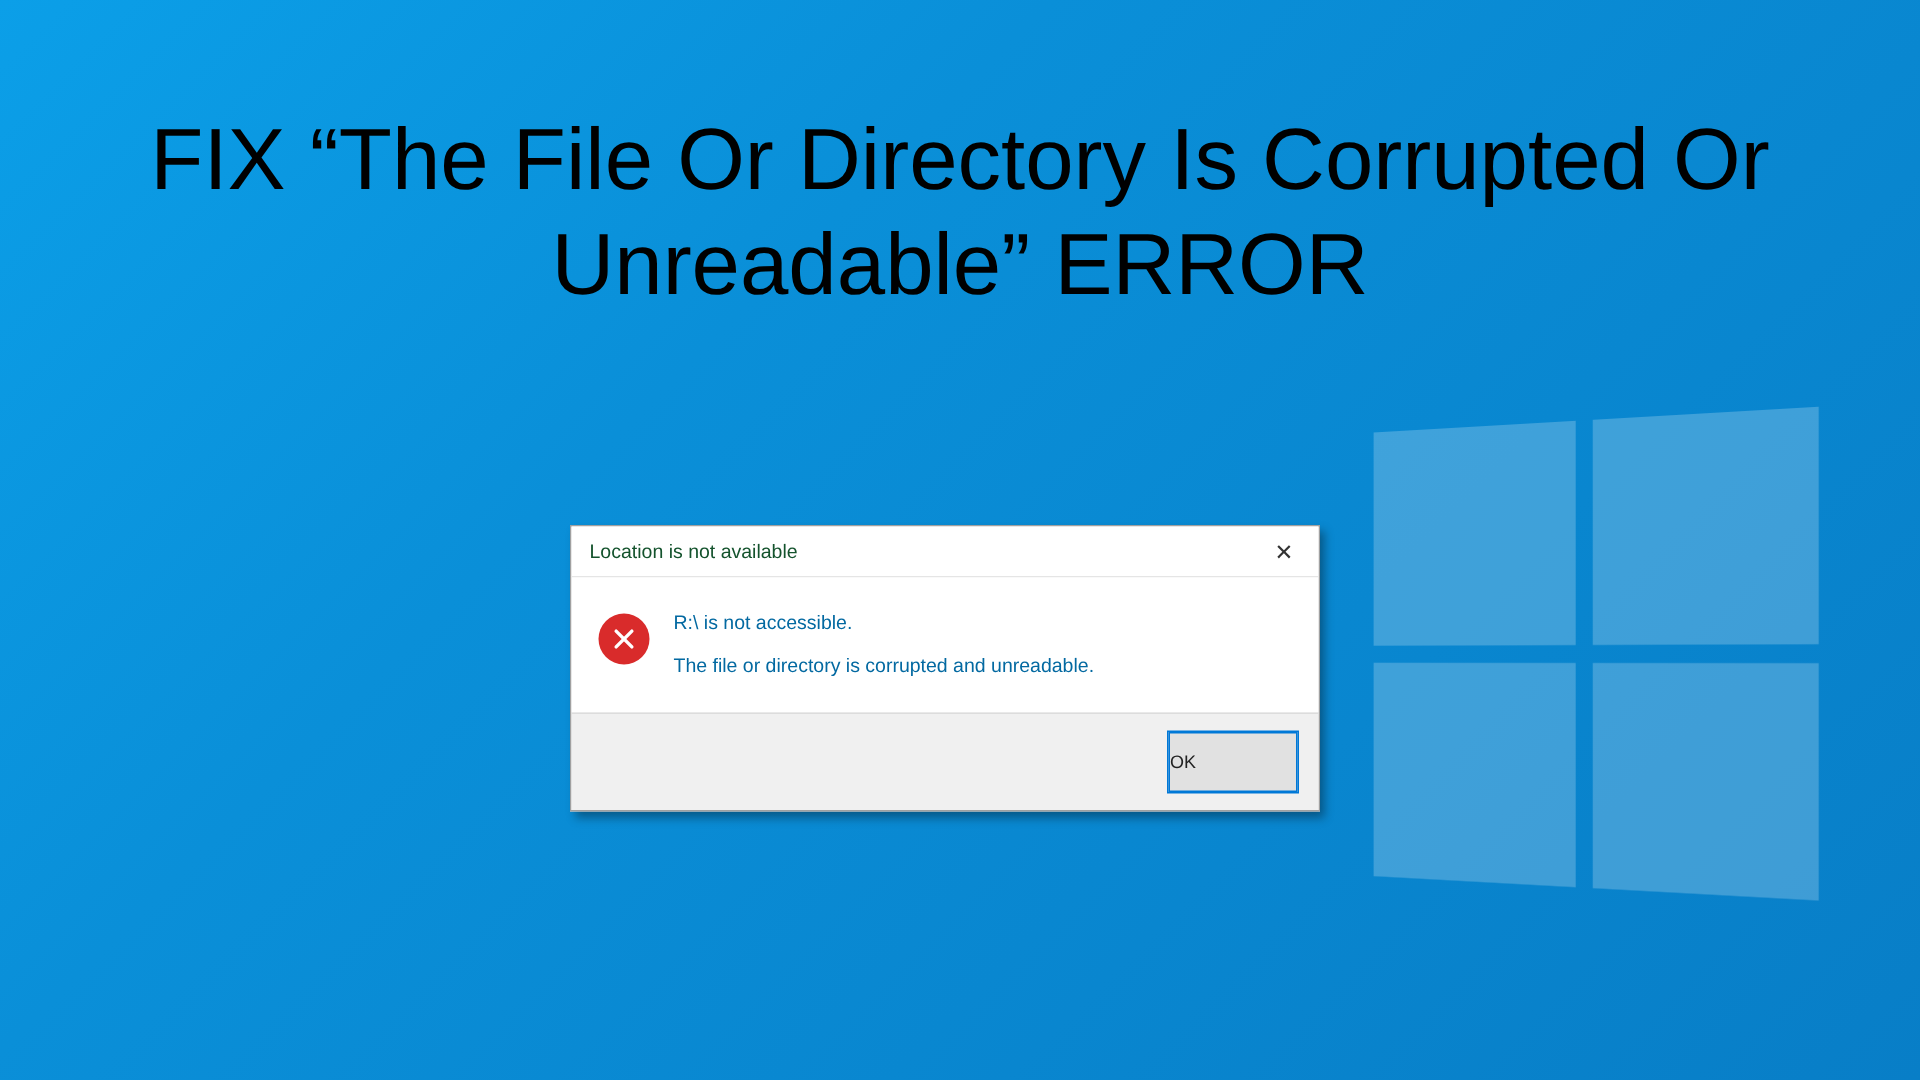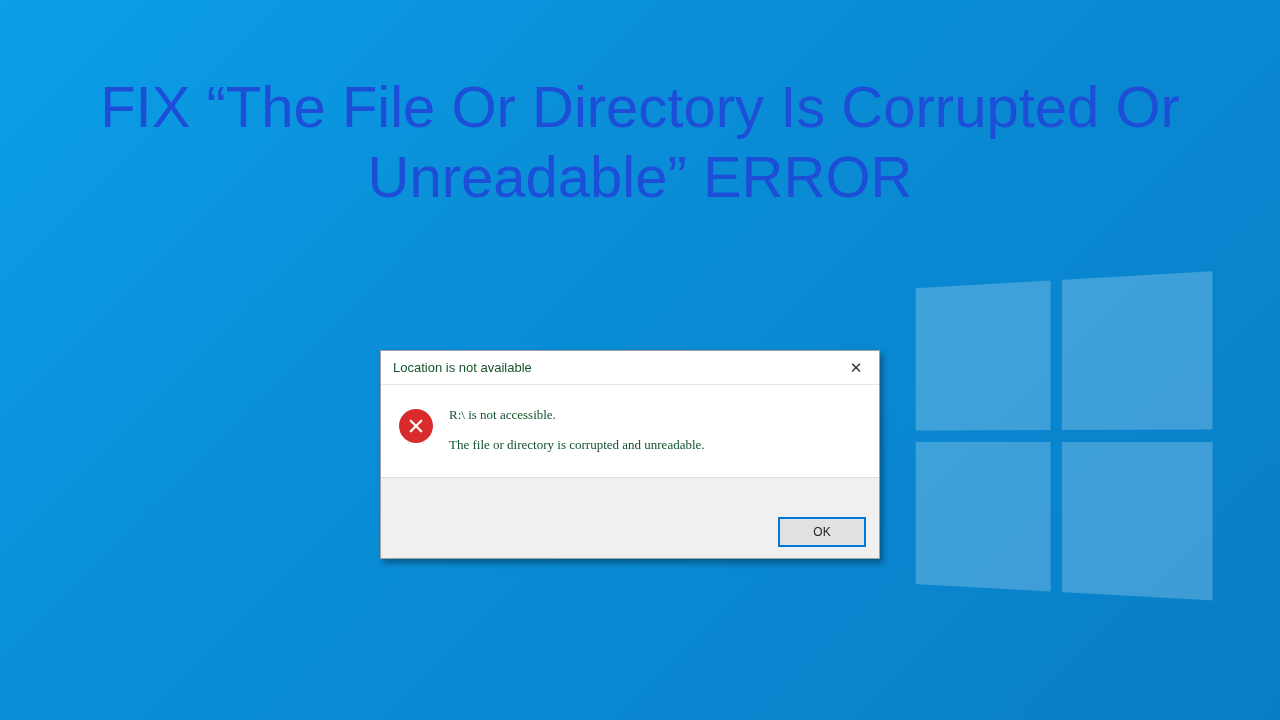--- a/index.html
+++ b/index.html
@@ -31,21 +31,21 @@
     .win-logo .tl { left: 0; top: 0; width: 150px; height: 150px; }
     .win-logo .tr { left: 162px; top: 0; width: 150px; height: 150px; }
     .win-logo .bl { left: 0; top: 162px; width: 150px; height: 150px; }
     .win-logo .br { left: 162px; top: 162px; width: 150px; height: 150px; }
     .headline {
       position: absolute;
       top: 72px;
       left: 0;
       width: 100%;
       text-align: center;
-      color: #1d4ed8;
+      color: #000000;
       font-size: 58px;
       font-weight: 400;
       line-height: 1.2;
       padding: 0 30px;
     }
     .dialog {
       position: absolute;
       left: 380px;
       top: 350px;
       width: 500px;
@@ -92,50 +92,47 @@
       flex-shrink: 0;
       margin-right: 16px;
       margin-top: 2px;
     }
     .error-icon svg {
       width: 18px;
       height: 18px;
     }
     .msg-block {
       flex: 1;
-      color: #14532d;
-      font-family: Liberation Serif, serif;
+      color: #0369a1;
     }
     .msg-heading {
       font-size: 13px;
       margin-bottom: 14px;
     }
     .msg-detail {
       font-size: 13px;
     }
     .dialog-footer {
       background: #f0f0f0;
       padding: 12px 14px;
       display: flex;
       justify-content: flex-end;
       border-top: 1px solid #dcdcdc;
     }
     .ok-btn {
       min-width: 86px;
-      height: 28px;
+      height: 40px;
       background: #e1e1e1;
       border: 1px solid #0078d7;
       outline: 1px solid #0078d7;
       font-size: 12px;
       color: #222;
       display: flex;
       align-items: center;
-      justify-content: center;
       cursor: default;
-      margin-top: 28px;
     }
   </style>
 </head>
 <body>
 
 <div class="win-logo">
   <div class="pane tl"></div>
   <div class="pane tr"></div>
   <div class="pane bl"></div>
   <div class="pane br"></div>

